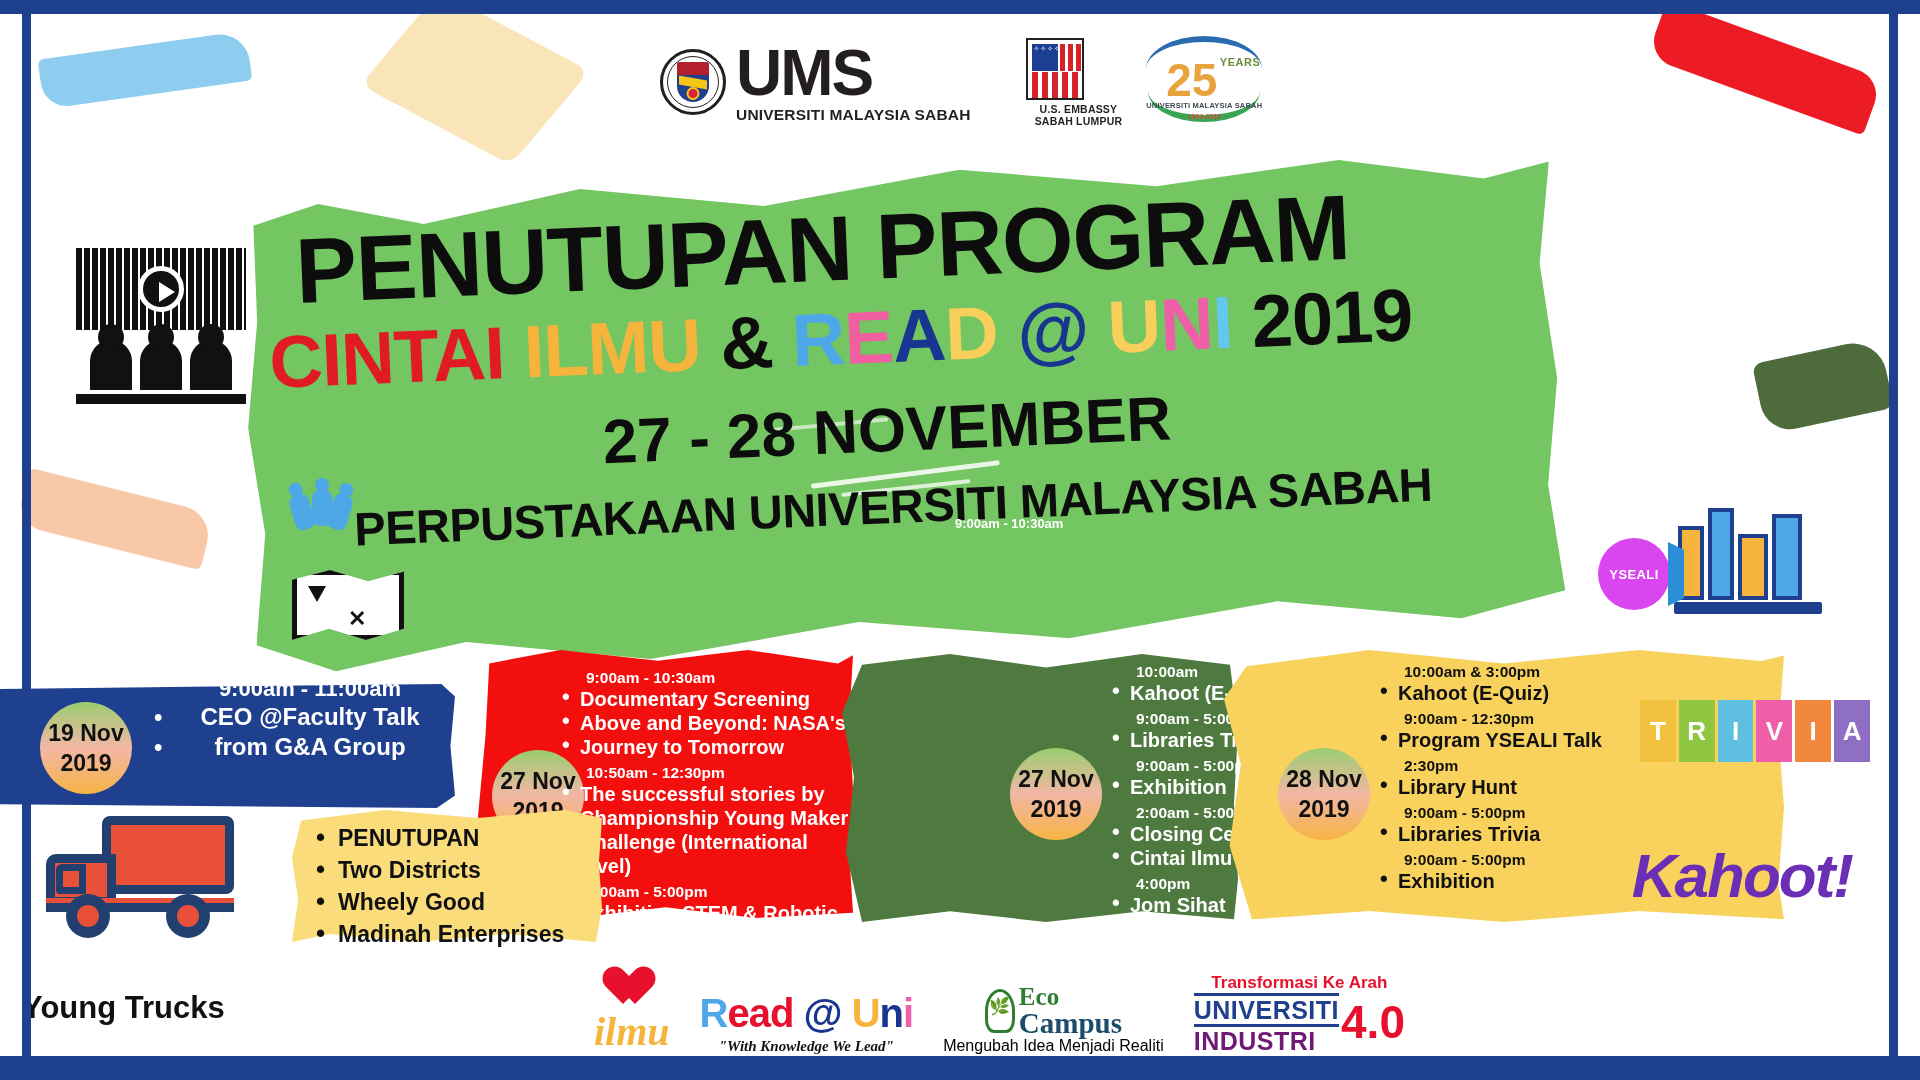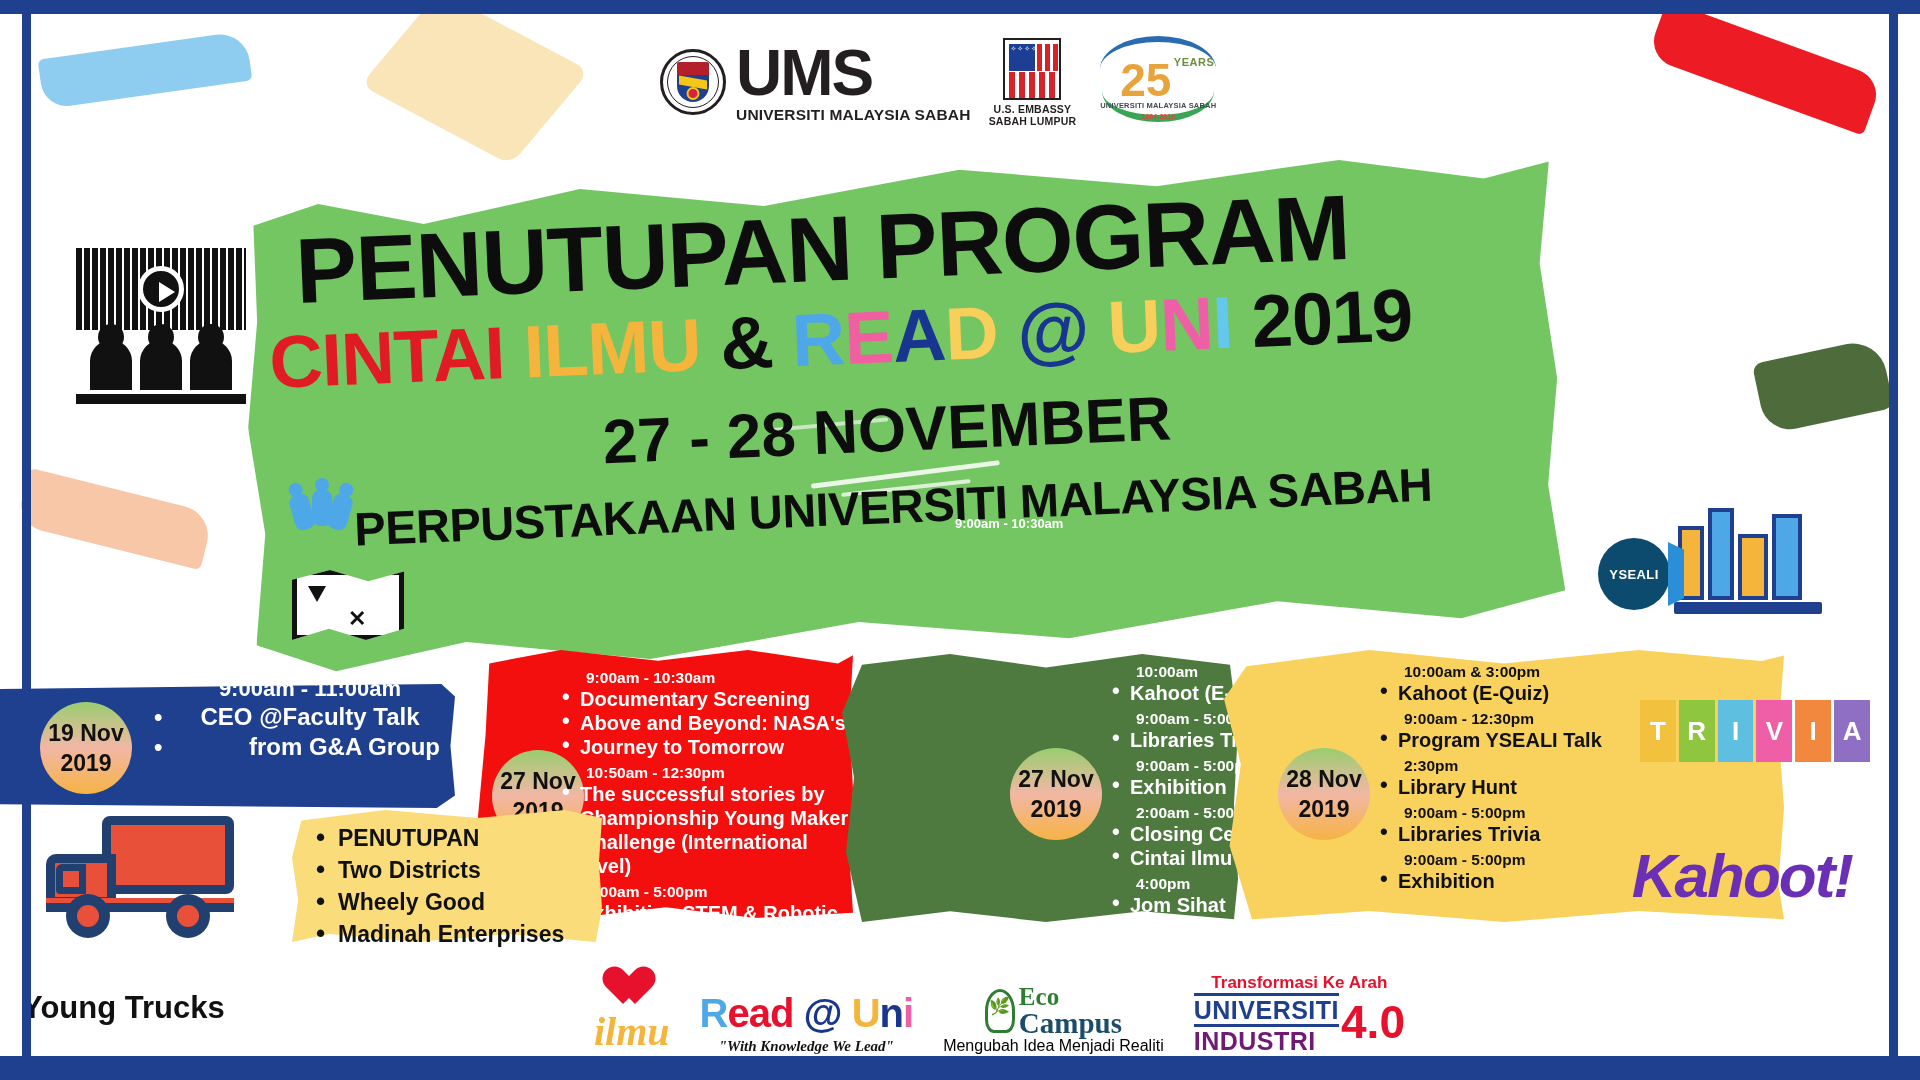--- a/index.html
+++ b/index.html
@@ -58,21 +58,21 @@
                position:relative; overflow:hidden; }
   .embassy .canton { position:absolute; left:4px; top:4px; width:26px; height:27px;
                background:#1c3f94; }
   .embassy .canton::after{ content:"\2727\2727\2727\2727"; position:absolute; left:1px; top:1px;
                font-size:7px; color:#fff; letter-spacing:1px; line-height:8px; width:24px; }
   .embassy .stripes { position:absolute; left:4px; top:32px; width:50px; height:26px;
                background:repeating-linear-gradient(90deg,#d62229 0 6px,#fff 6px 10px); }
   .embassy .stripes2{ position:absolute; left:32px; top:4px; width:22px; height:27px;
                background:repeating-linear-gradient(90deg,#d62229 0 5px,#fff 5px 8px); }
   .embassy .cap { font-size:10.5px; font-weight:700; color:#231f20; text-align:center;
-               letter-spacing:.2px; line-height:12px; }
+               letter-spacing:.2px; line-height:12px;margin-left:46px; }
 
   .anniv { position:relative; width:128px; height:104px; }
   .anniv .mount { position:absolute; left:6px; top:6px; width:116px; height:40px;
                border-top:6px solid #2b6cb0; border-radius:60% 60% 0 0 / 100% 100% 0 0; }
   .anniv .num { position:absolute; left:26px; top:28px; font-size:46px; font-weight:800;
                color:#e8a33d; line-height:44px; font-family:"Liberation Sans", sans-serif;text-align:center; }
   .anniv .years { position:absolute; right:8px; top:26px; font-size:11px; font-weight:700;
                color:#6b8f3c; letter-spacing:.5px; }
   .anniv .swoosh { position:absolute; left:8px; bottom:12px; width:112px; height:34px;
                border-bottom:7px solid #3aa655; border-radius:0 0 55% 55% / 0 0 100% 100%; }
@@ -154,21 +154,21 @@
   .icon-books { position:absolute; right:98px; top:498px; width:148px; height:116px; }
   .icon-books .b{ position:absolute; bottom:14px; border:4px solid #1f3f8f; }
   .icon-books .b1{ left:4px;  width:26px; height:74px; background:#f5b53c; }
   .icon-books .b2{ left:34px; width:26px; height:92px; background:#4ea8e8; }
   .icon-books .b3{ left:64px; width:30px; height:66px; background:#f5b53c; }
   .icon-books .b4{ left:98px; width:30px; height:86px; background:#4ea8e8; }
   .icon-books .shelf{ position:absolute; left:0; bottom:0; width:148px; height:12px;
             background:#1f3f8f; border-radius:2px; }
 
   .ysealibadge { position:absolute; right:250px; top:538px; width:72px; height:72px;
-            border-radius:50%; background:#0c4a6e; color:#fff; display:flex;
+            border-radius:50%; background:#d946ef; color:#fff; display:flex;
             align-items:center; justify-content:center; font-size:13px; font-weight:700;
             letter-spacing:.4px; }
   .ysealibadge::after { content:""; position:absolute; right:-14px; top:4px; width:16px;
             height:64px; background:#2b8fd8; clip-path:polygon(0 0,100% 12%,100% 88%,0 100%); }
 
   
   .band { position:absolute; left:0; top:660px; width:1920px; height:290px; }
 
   .panel { position:absolute; }
 
@@ -382,21 +382,21 @@
   <div class="band">
 
     <div class="panel p-blue"></div>
     <div class="datecircle" style="left:40px; top:42px;">
       <span>19 Nov</span>
       <span>2019</span>
     </div>
     <div class="blue-ev">
       <div class="t">9:00am - 11:00am</div>
       <div class="n">CEO @Faculty Talk</div>
-      <div class="n" style="padding-left:0;text-align:right;">from G&amp;A Group</div>
+      <div class="n" style="padding-left:0;">from G&amp;A Group</div>
     </div>
 
     <div class="panel p-red"></div>
     <div class="datecircle" style="left:492px; top:90px;">
       <span>27 Nov</span>
       <span>2019</span>
     </div>
     <div class="evlist" style="left:560px; top:8px; width:300px;">
       <div class="ev">
         <div class="t">9:00am - 10:30am</div>

